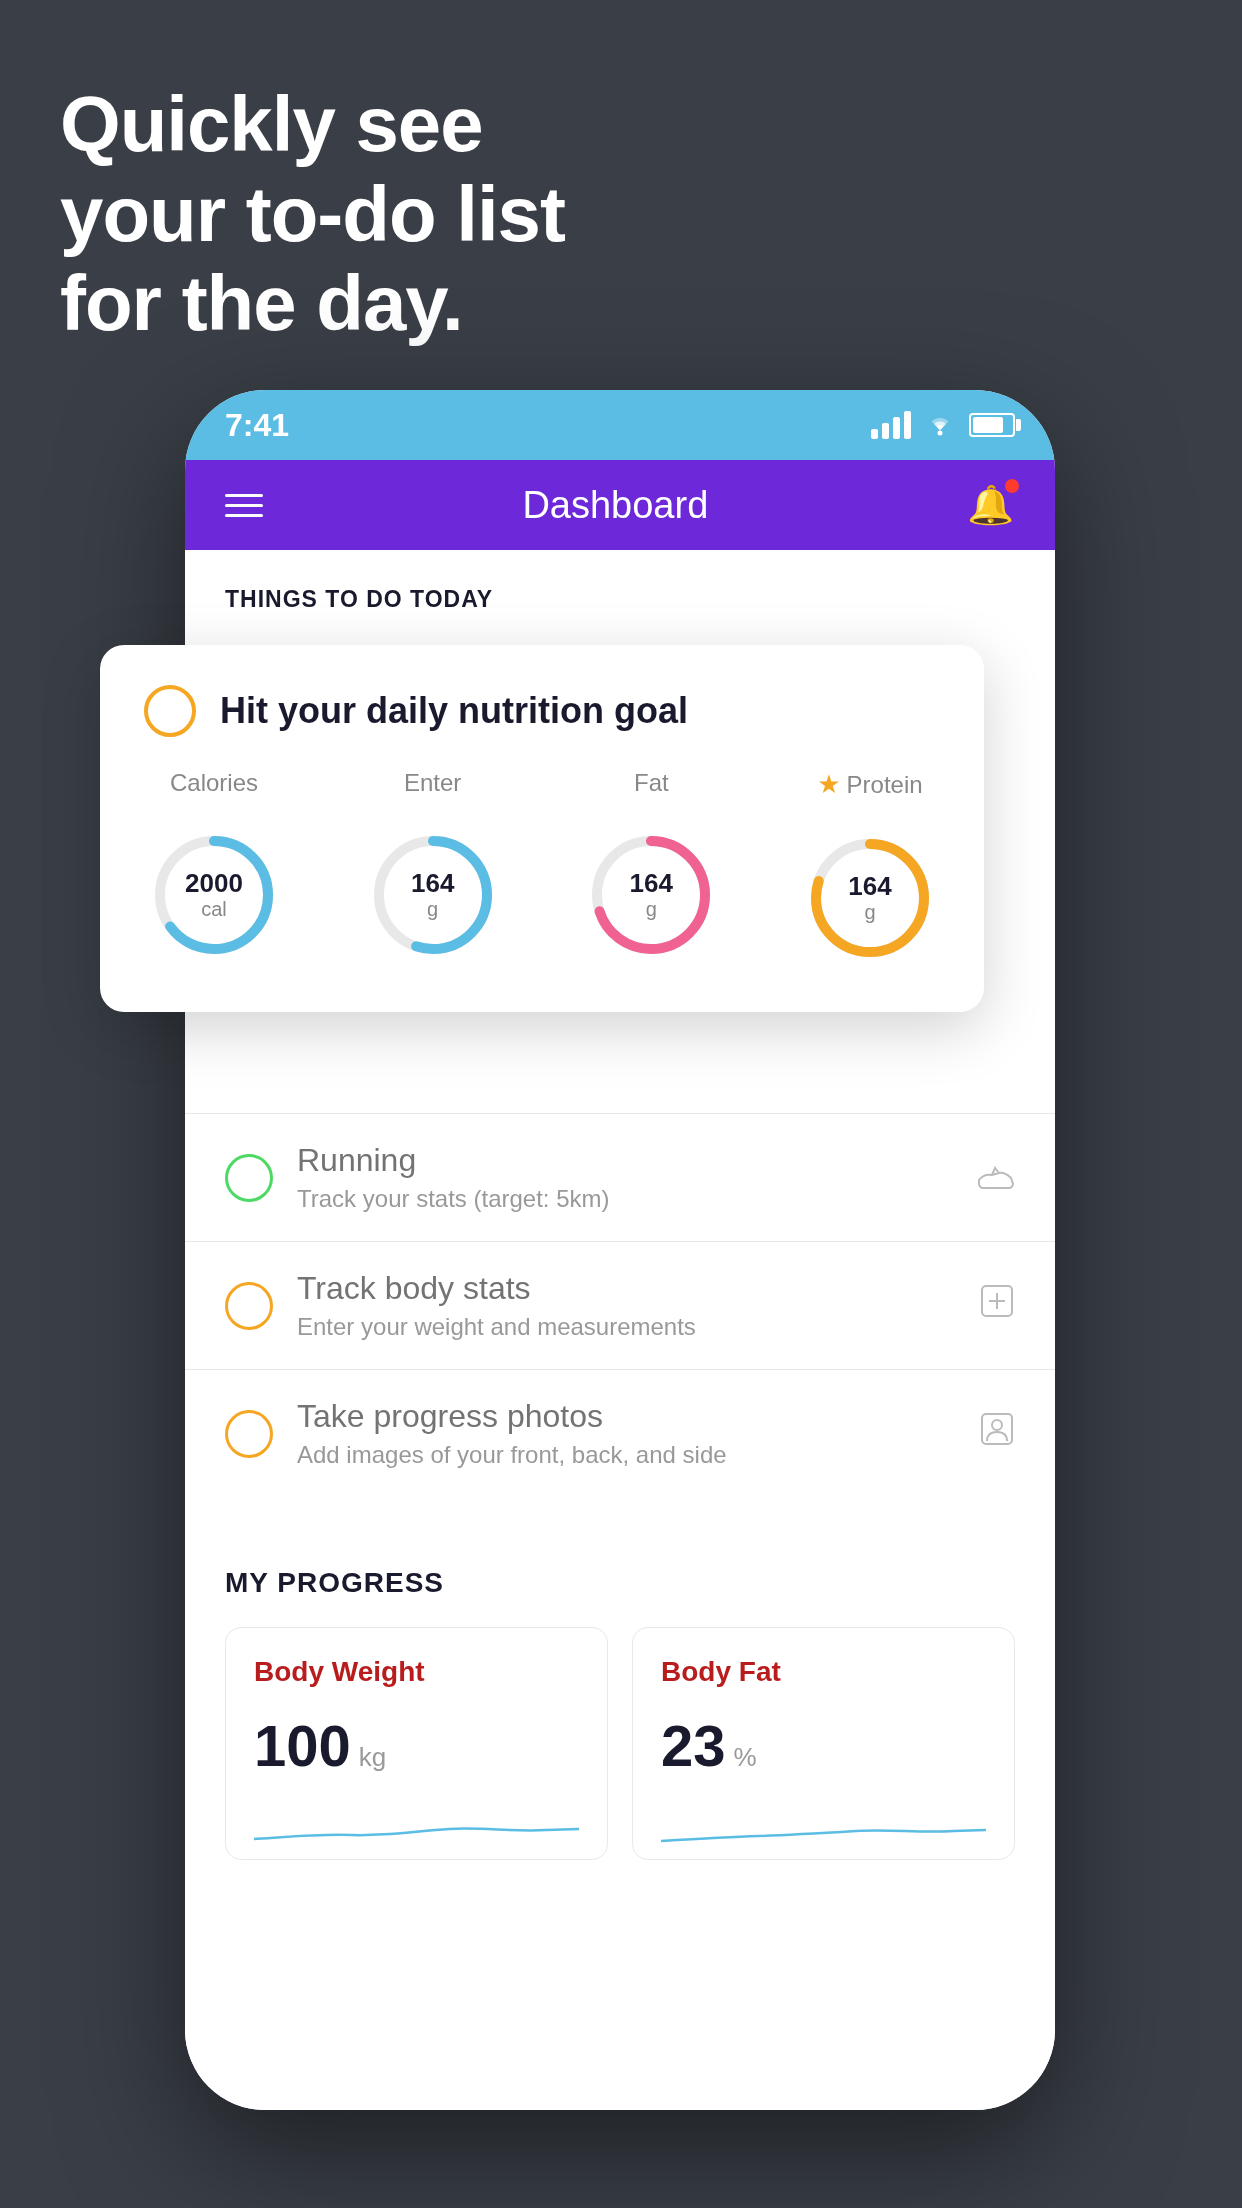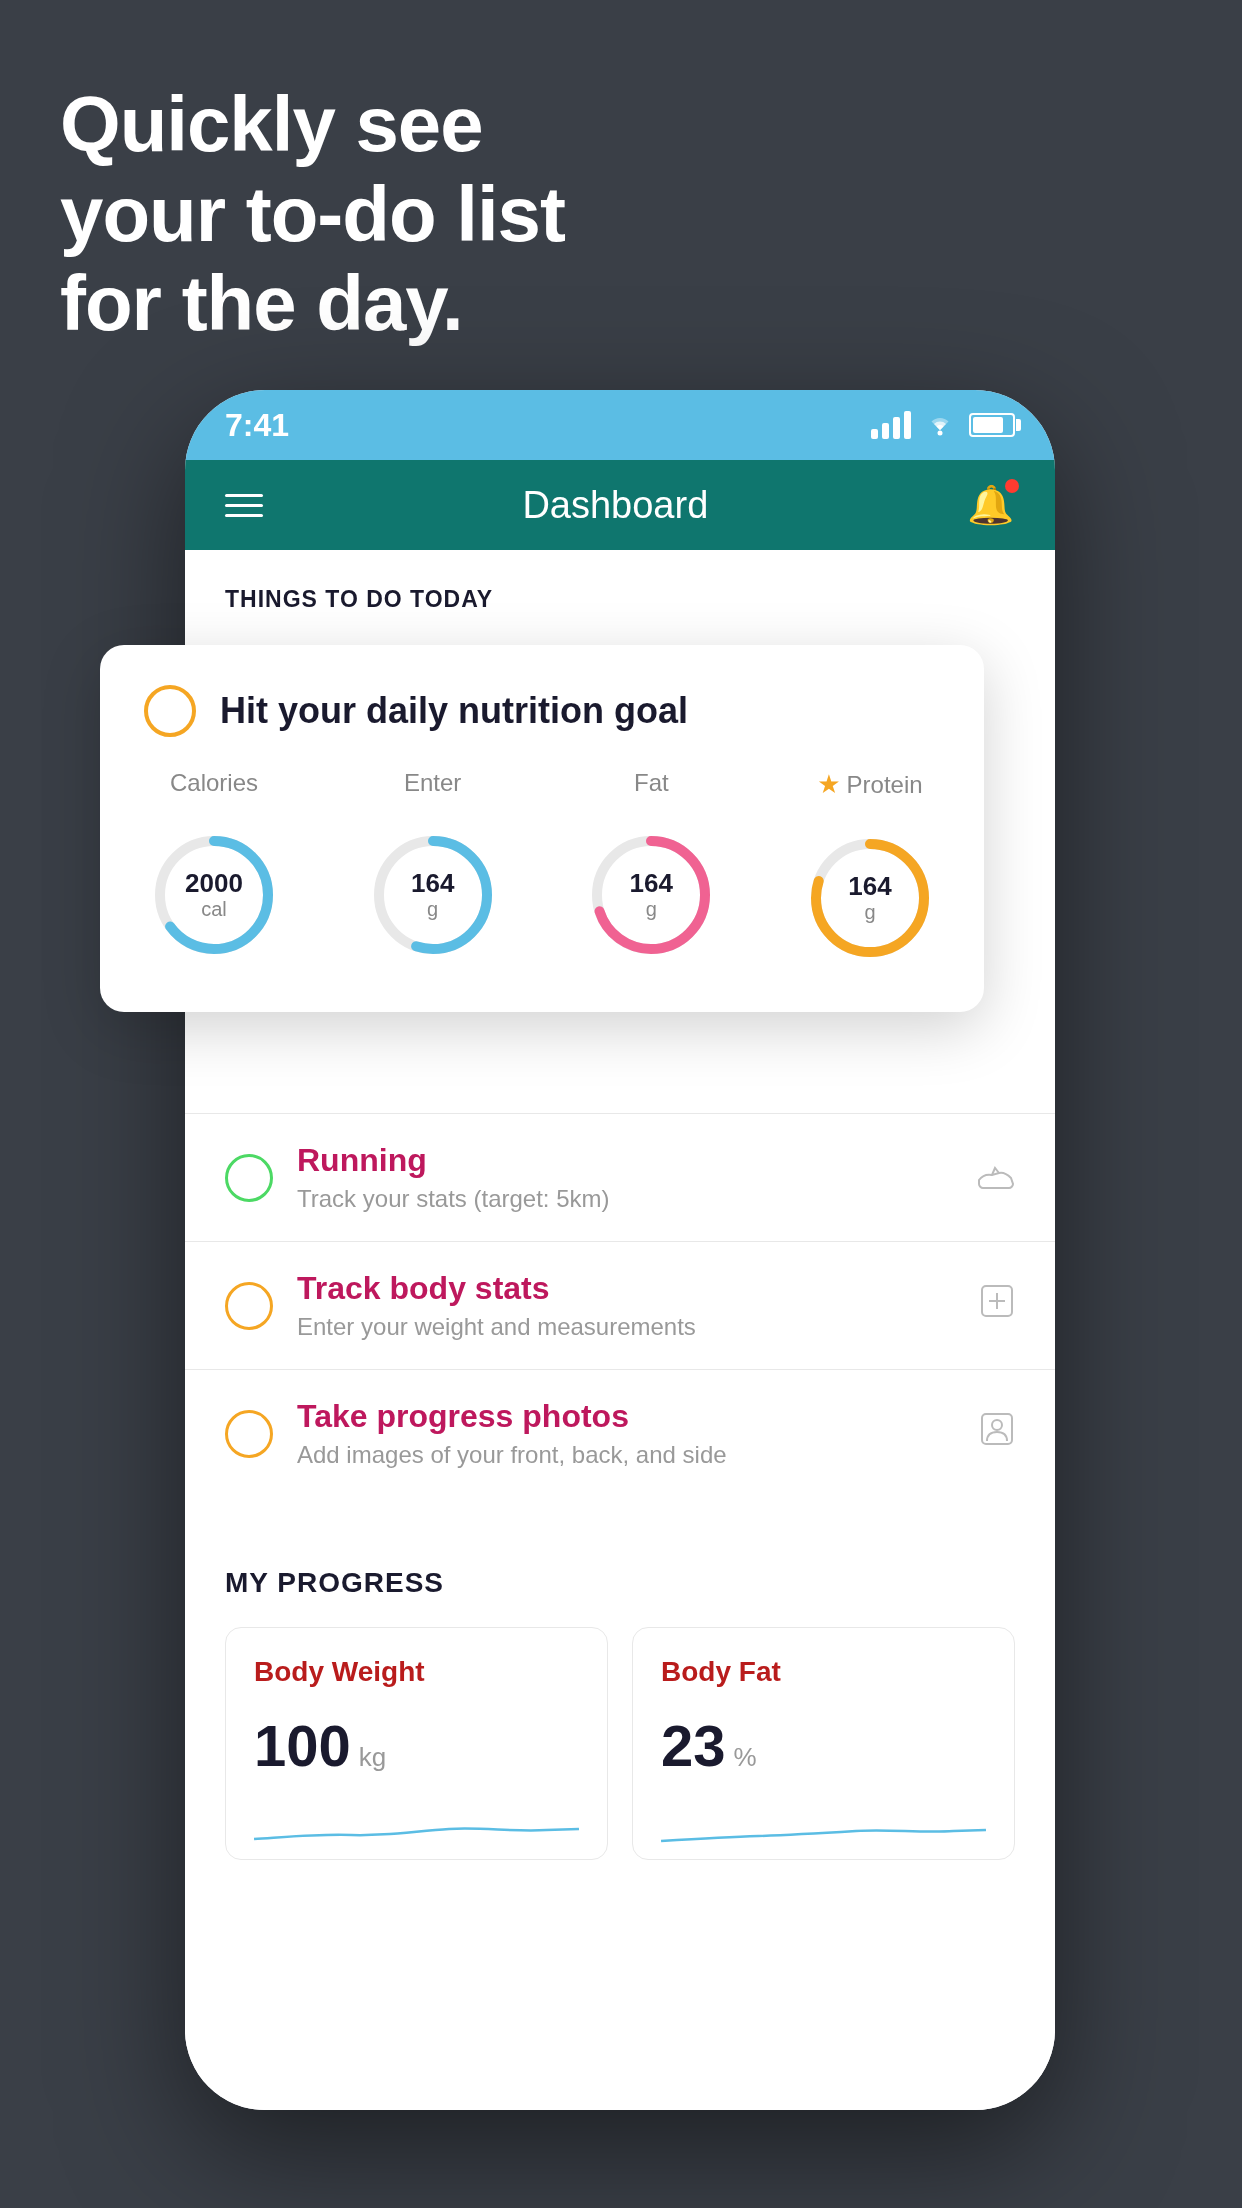--- a/index.html
+++ b/index.html
@@ -94,21 +94,21 @@
     }
     .battery-fill {
       background: white;
       height: 100%;
       width: 80%;
       border-radius: 2px;
     }
 
     
     .nav-bar {
-      background: #0f766e;
+      background: #6d28d9;
       height: 90px;
       display: flex;
       align-items: center;
       justify-content: space-between;
       padding: 0 40px;
     }
     .hamburger {
       display: flex;
       flex-direction: column;
       gap: 7px;
@@ -260,22 +260,22 @@
       flex-shrink: 0;
     }
     .todo-circle.green {
       border-color: #4cd964;
     }
     .todo-text {
       flex: 1;
     }
     .todo-title {
       font-size: 32px;
-      font-weight: 700;
-      color: #be185d;
+      font-weight: 400;
+      color: #737373;
       margin-bottom: 6px;
     }
     .todo-sub {
       font-size: 24px;
       color: #999;
     }
     .todo-icon {
       color: #bbb;
       font-size: 36px;
     }

